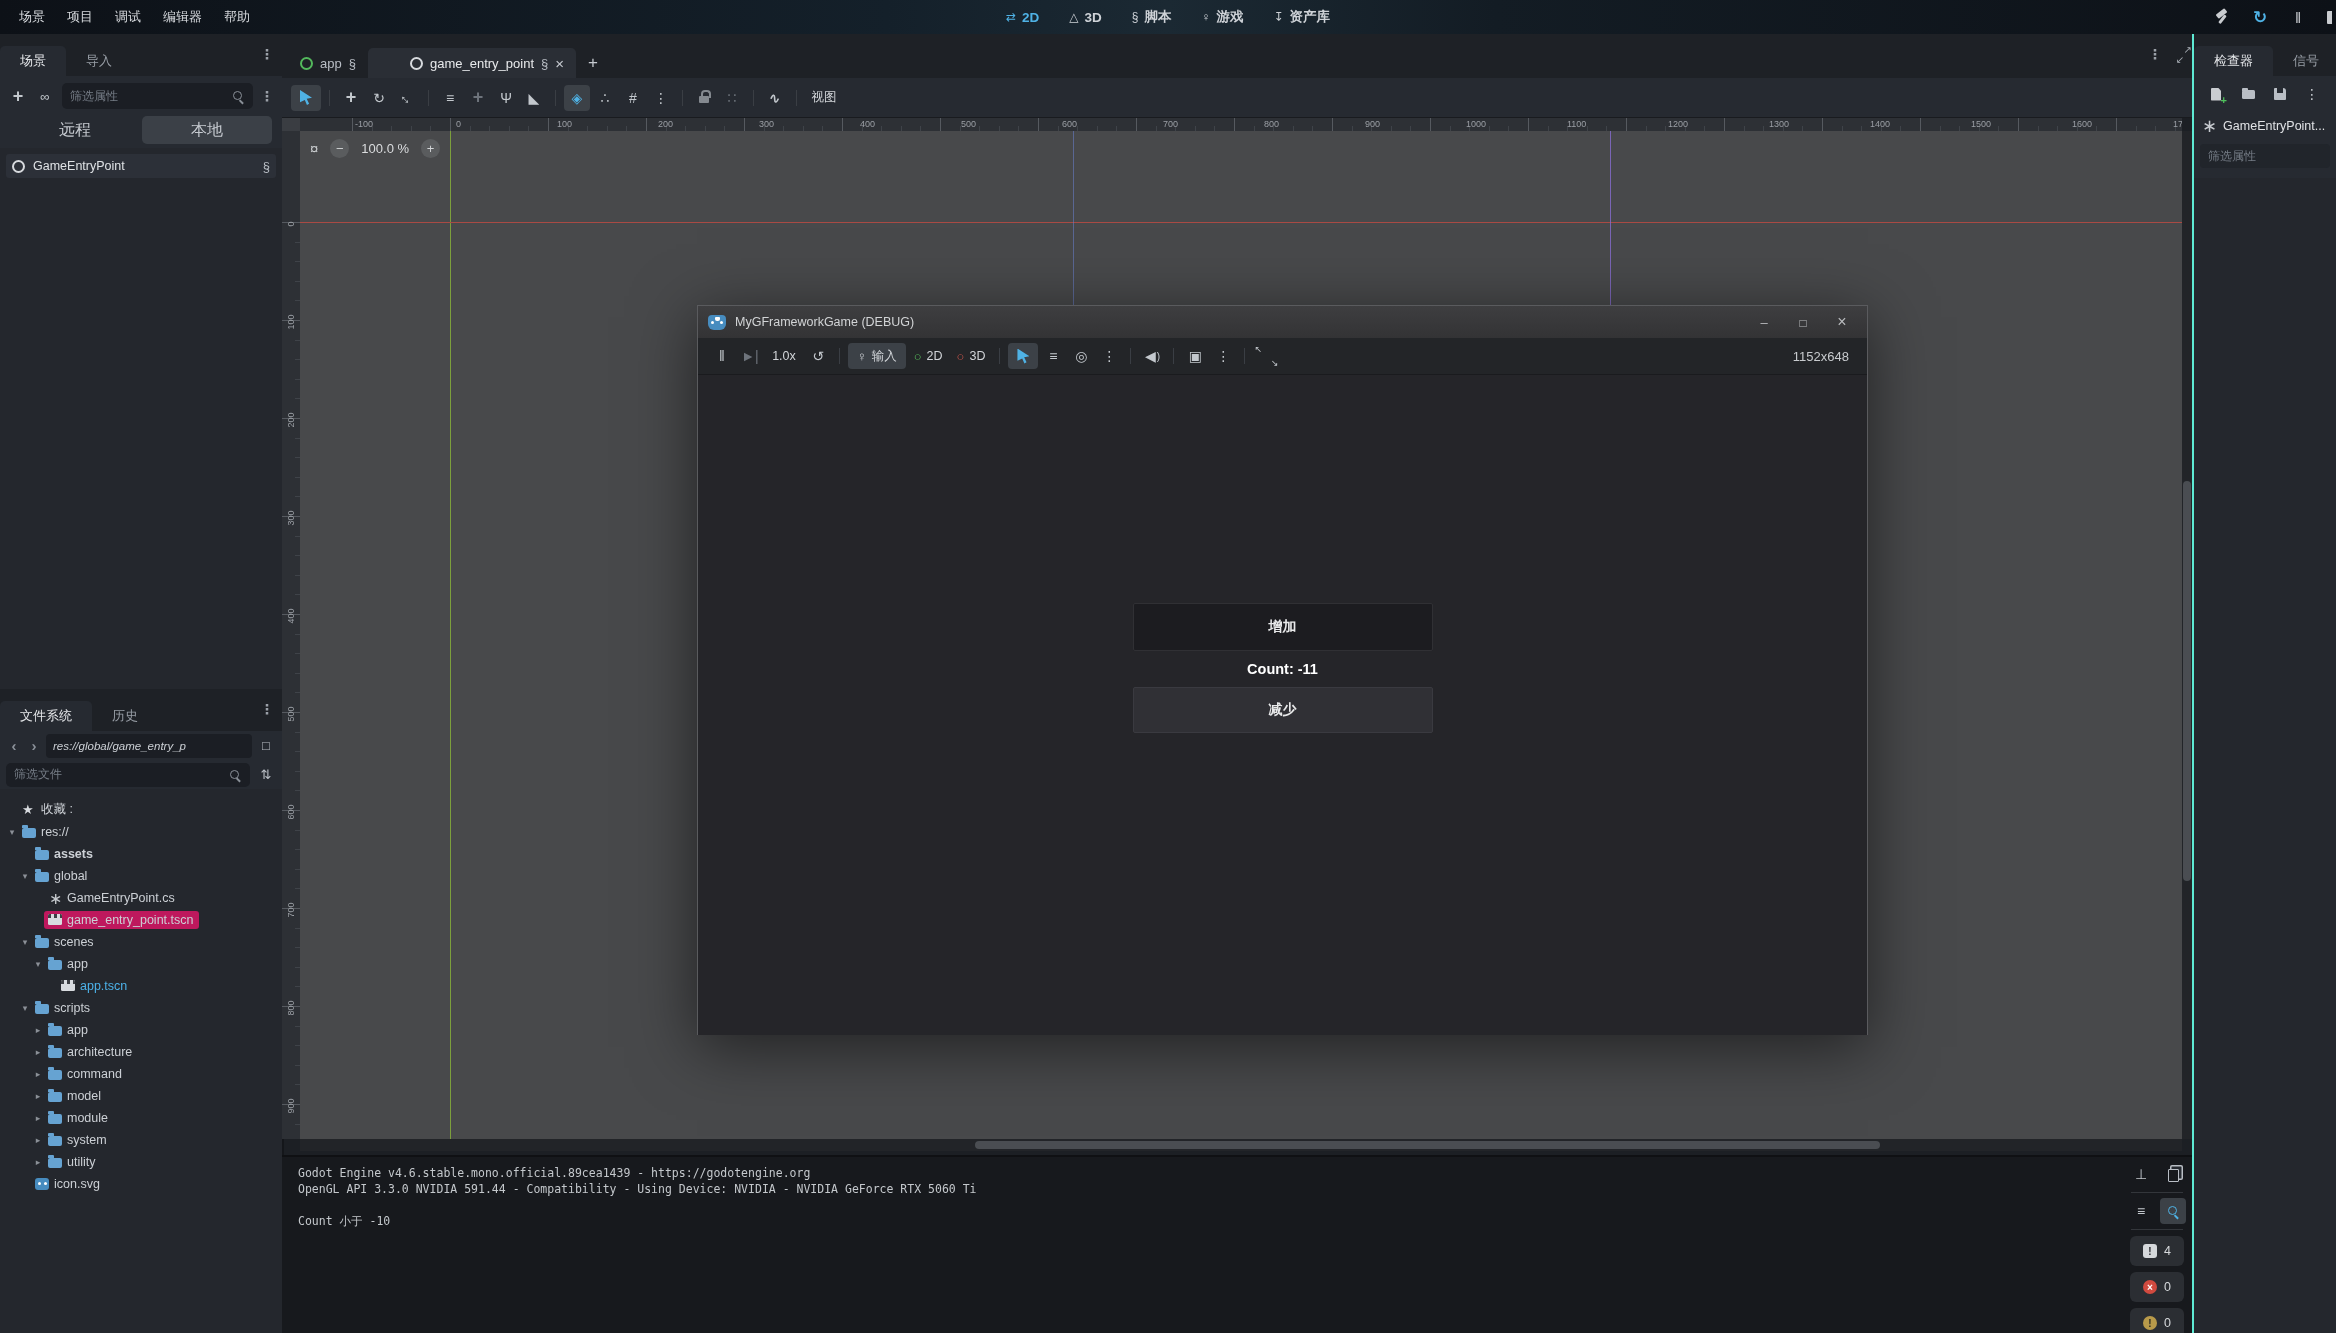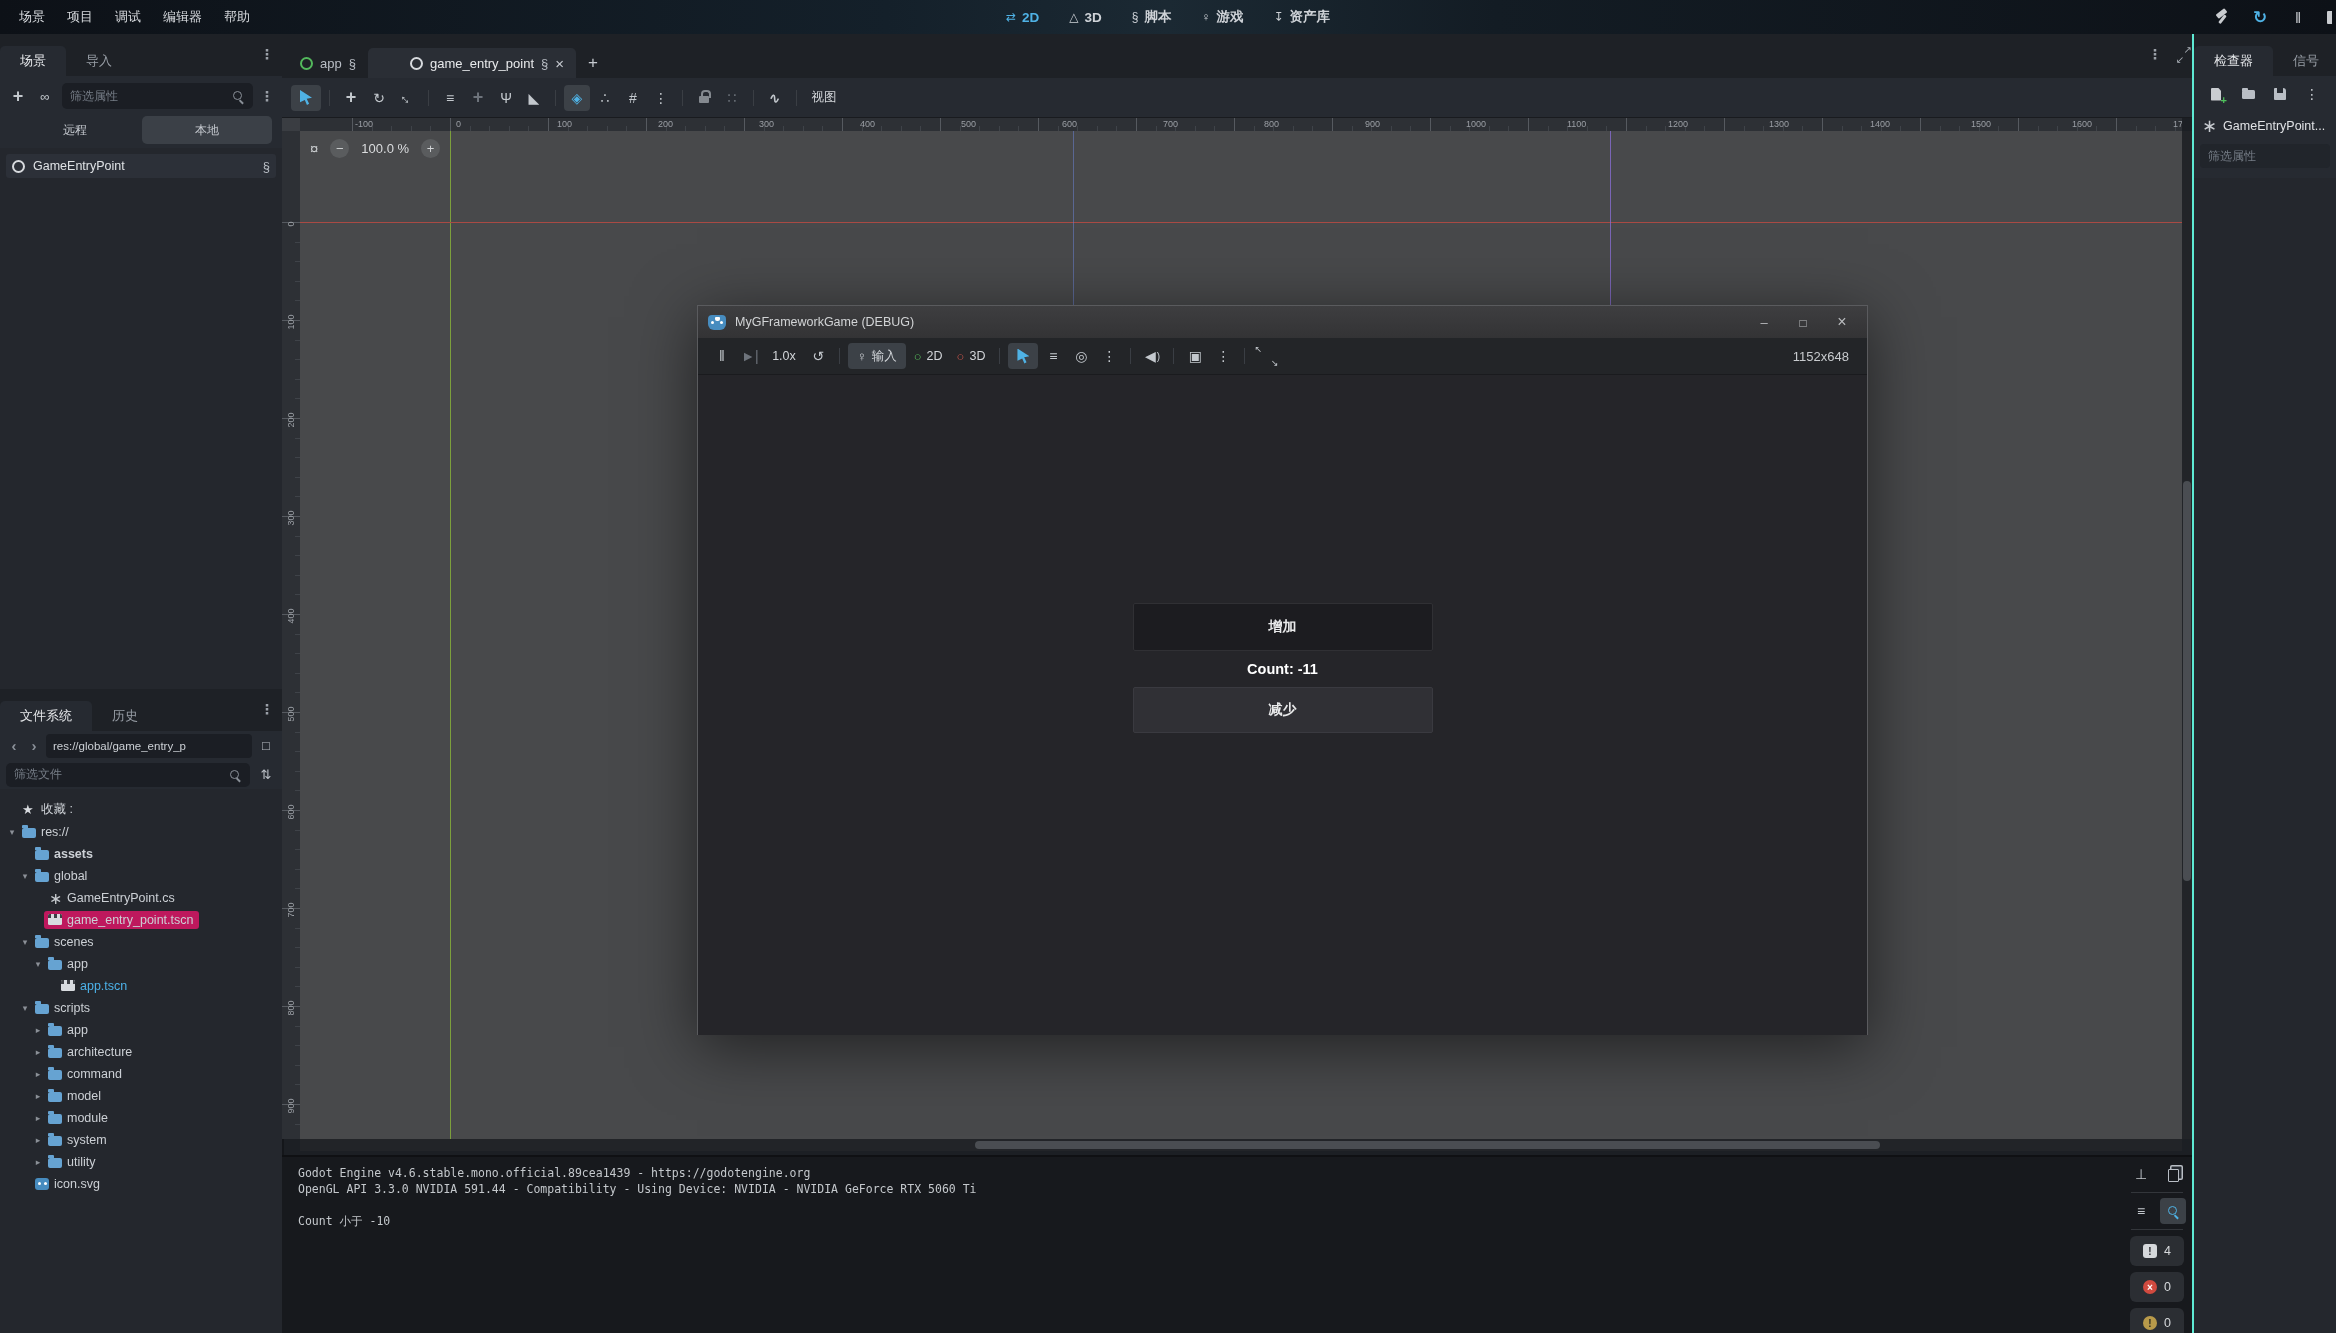--- a/index.html
+++ b/index.html
@@ -37,32 +37,32 @@
   .dtab.active{background:#262a31;color:#e4e6e9;border-radius:5px 5px 0 0;}
   .dock-tabs .dots{position:absolute;right:8px;top:12px;}
   
   .left{left:0;top:34px;width:282px;height:1299px;background:#262a31;border-right:2px solid #14161a;
         display:flex;flex-direction:column;}
   .sd-toolbar{height:40px;display:flex;align-items:center;padding:0 8px;gap:7px;}
   .ticon{min-width:20px;height:22px;display:flex;align-items:center;justify-content:center;color:#c3c8cd;font-size:13px;}
   .ticon.big{font-size:18px;font-weight:bold;}
   .sd-toolbar .filterbox{flex:1;}
   .sd-toggle{display:flex;padding:0 10px;height:28px;gap:2px;}
-  .tg{flex:1;display:flex;align-items:center;justify-content:center;font-size:12px;color:#c6cad0;border-radius:5px;}
+  .tg{flex:1;display:flex;align-items:center;justify-content:center;font-size:16px;color:#c6cad0;border-radius:5px;}
   .tg.active{background:#3b4047;}
   .sd-tree{flex:1;background:#24272d;margin-top:4px;padding-top:6px;}
   .node-row{display:flex;align-items:center;height:24px;margin:0 6px;padding:0 6px;background:#2c3038;border-radius:3px;gap:8px;}
   .ring{width:9px;height:9px;border:2px solid #d7dade;border-radius:50%;flex:none;}
   .ring.green{border-color:#53b85c;}
   .node-row .lbl{flex:1;color:#dfe2e5;font-size:12.5px;}
   .scrl::before{content:"§";color:#b9bec5;font-size:13px;}
   
   .fs-nav{height:30px;display:flex;align-items:center;gap:4px;padding:0 6px;}
   .navb{width:16px;text-align:center;color:#8a9098;font-size:15px;font-weight:bold;}
-  .pathbox{flex:1;height:24px;background:#1b1e24;border-radius:4px;display:flex;align-items:center;padding:0 7px;color:#ccd0d5;font-size:11.5px;white-space:nowrap;overflow:hidden;}
+  .pathbox{flex:1;height:24px;background:#1b1e24;border-radius:4px;display:flex;align-items:center;padding:0 7px;color:#ccd0d5;font-size:11.5px;white-space:nowrap;overflow:hidden;font-style:italic;}
   .split::before{content:"□";color:#b9bec5;font-size:13px;font-weight:bold;}
   .sort::before{content:"⇅";color:#b9bec5;font-size:13px;}
   .fs-filter{height:28px;display:flex;align-items:center;gap:6px;padding:0 6px;}
   .fs-filter .filterbox{flex:1;height:24px;}
   .fs-tree{flex:1;background:#24272d;padding-top:10px;overflow:hidden;}
   .fs-row{display:flex;align-items:center;height:22px;}
   .fs-row .arr{width:12px;text-align:center;color:#8b9097;font-size:9px;flex:none;}
   .fs-row .body{display:flex;align-items:center;padding:2px 6px 2px 2px;border-radius:3px;}
   .fs-row .body.sel{background:#be185d;}
   .fic{width:14px;height:12px;margin:0 5px 0 2px;flex:none;position:relative;}

